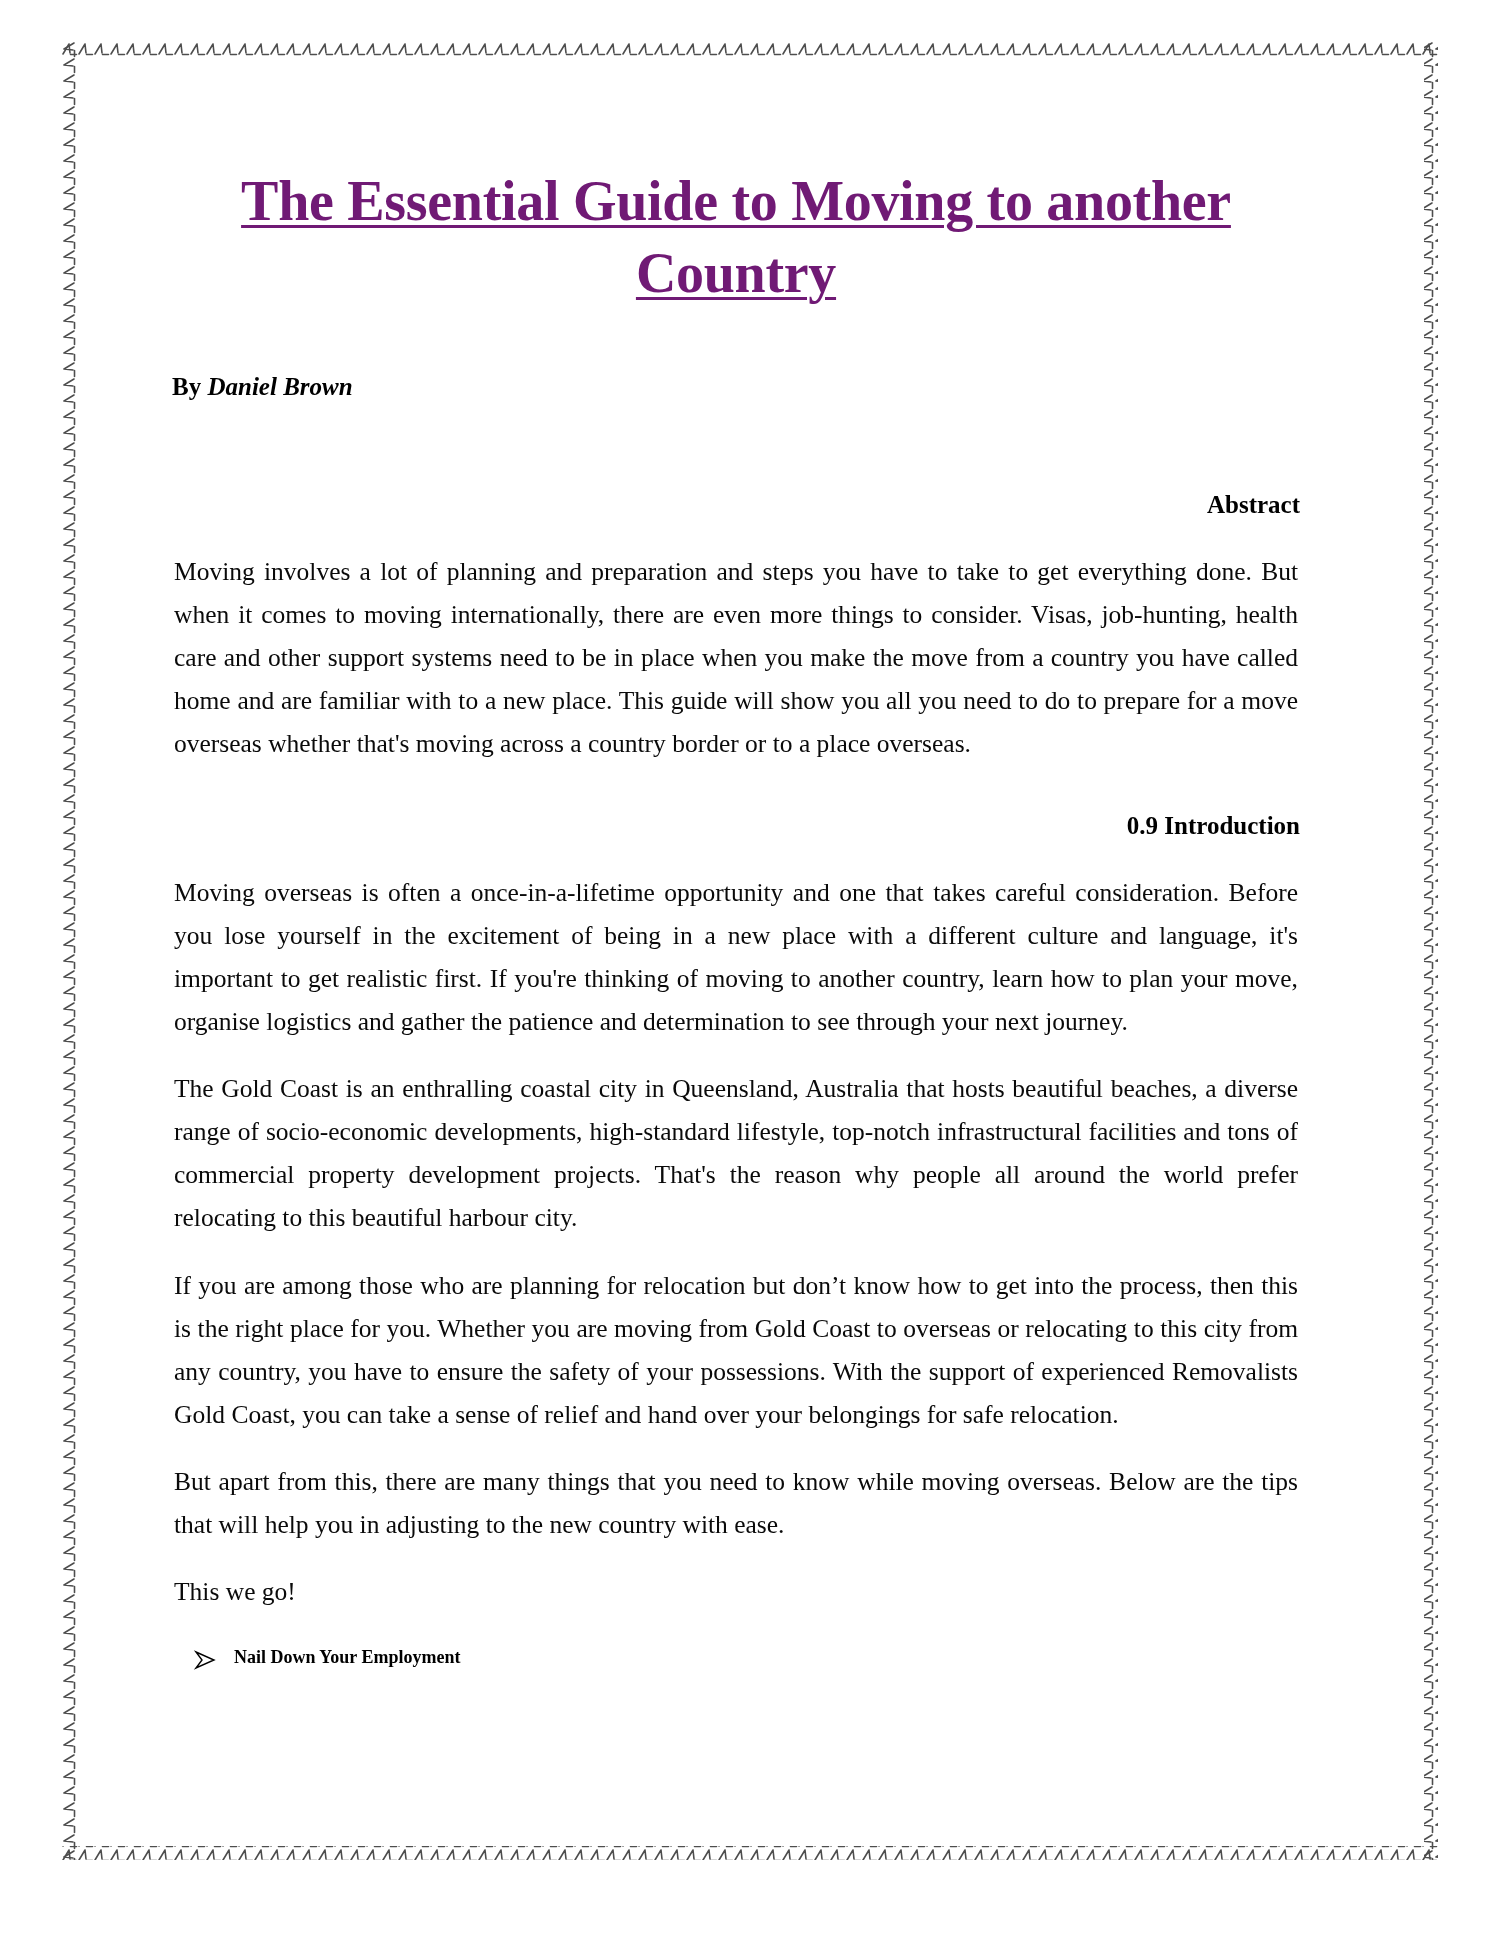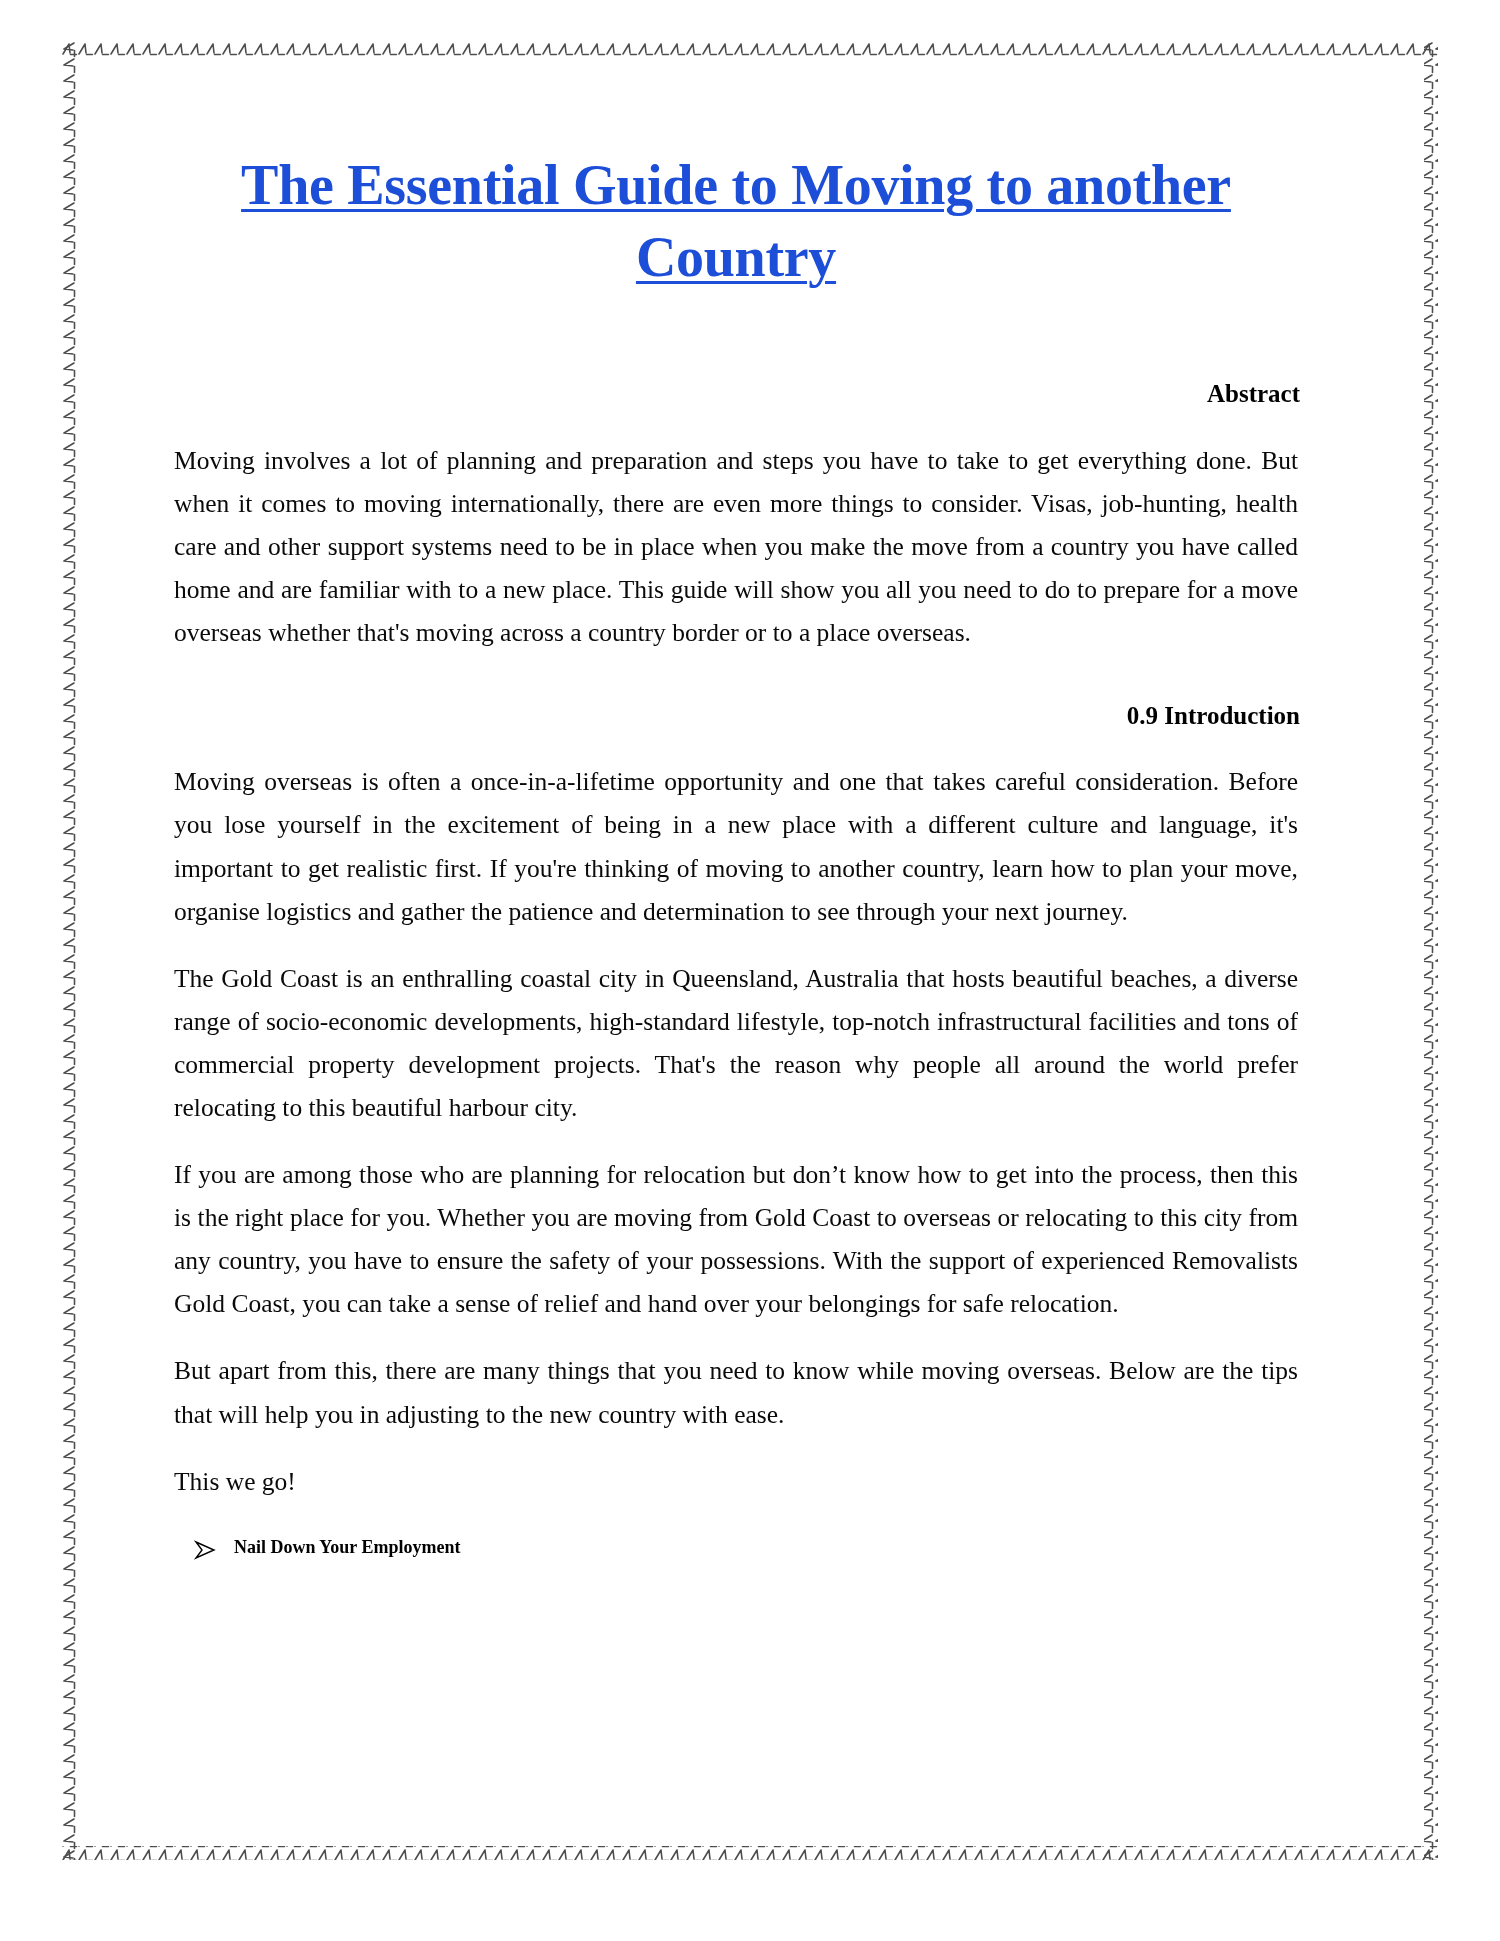--- a/index.html
+++ b/index.html
@@ -39,23 +39,23 @@
     top: 150px;
     width: 1128px;
   }
 
   .doc-title {
     font-family: "Liberation Serif", "DejaVu Serif", serif;
     font-weight: bold;
     font-size: 56px;
     line-height: 1.28;
     text-align: center;
-    margin: 0 0 0 0;
+    margin: 16px 0 0 0;
     letter-spacing: -0.3px;
-    color: #1d4ed8;
+    color: #701a75;
     padding: 0 18px;
   }
   .doc-title .u {
     text-decoration: underline;
     text-decoration-thickness: 3px;
     text-underline-offset: 5px;
   }
 
   .byline {
     margin-top: 62px;
@@ -136,20 +136,21 @@
       <rect x="0" y="1804" width="1376" height="14" fill="url(#zigH)"></rect>
       <rect x="0" y="0" width="14" height="1818" fill="url(#zigV)"></rect>
       <rect x="1362" y="0" width="14" height="1818" fill="url(#zigV)"></rect>
     </svg>
   </div>
 
   <div class="content">
 
     <h1 class="doc-title"><span class="u">The Essential Guide to Moving to another</span><br><span class="u">Country</span></h1>
 
+    <div class="byline"><span>By</span>&nbsp;<span class="author">Daniel Brown</span></div>
 
     <div class="spacer-abstract"></div>
 
     <h2 class="section">Abstract</h2>
     <div class="gap-after-head"></div>
     <p class="body">Moving involves a lot of planning and preparation and steps you have to take to get everything done. But when it comes to moving internationally, there are even more things to consider. Visas, job-hunting, health care and other support systems need to be in place when you make the move from a country you have called home and are familiar with to a new place. This guide will show you all you need to do to prepare for a move overseas whether that's moving across a country border or to a place overseas.</p>
 
     <div class="spacer-intro"></div>
 
     <h2 class="section">0.9 Introduction</h2>

